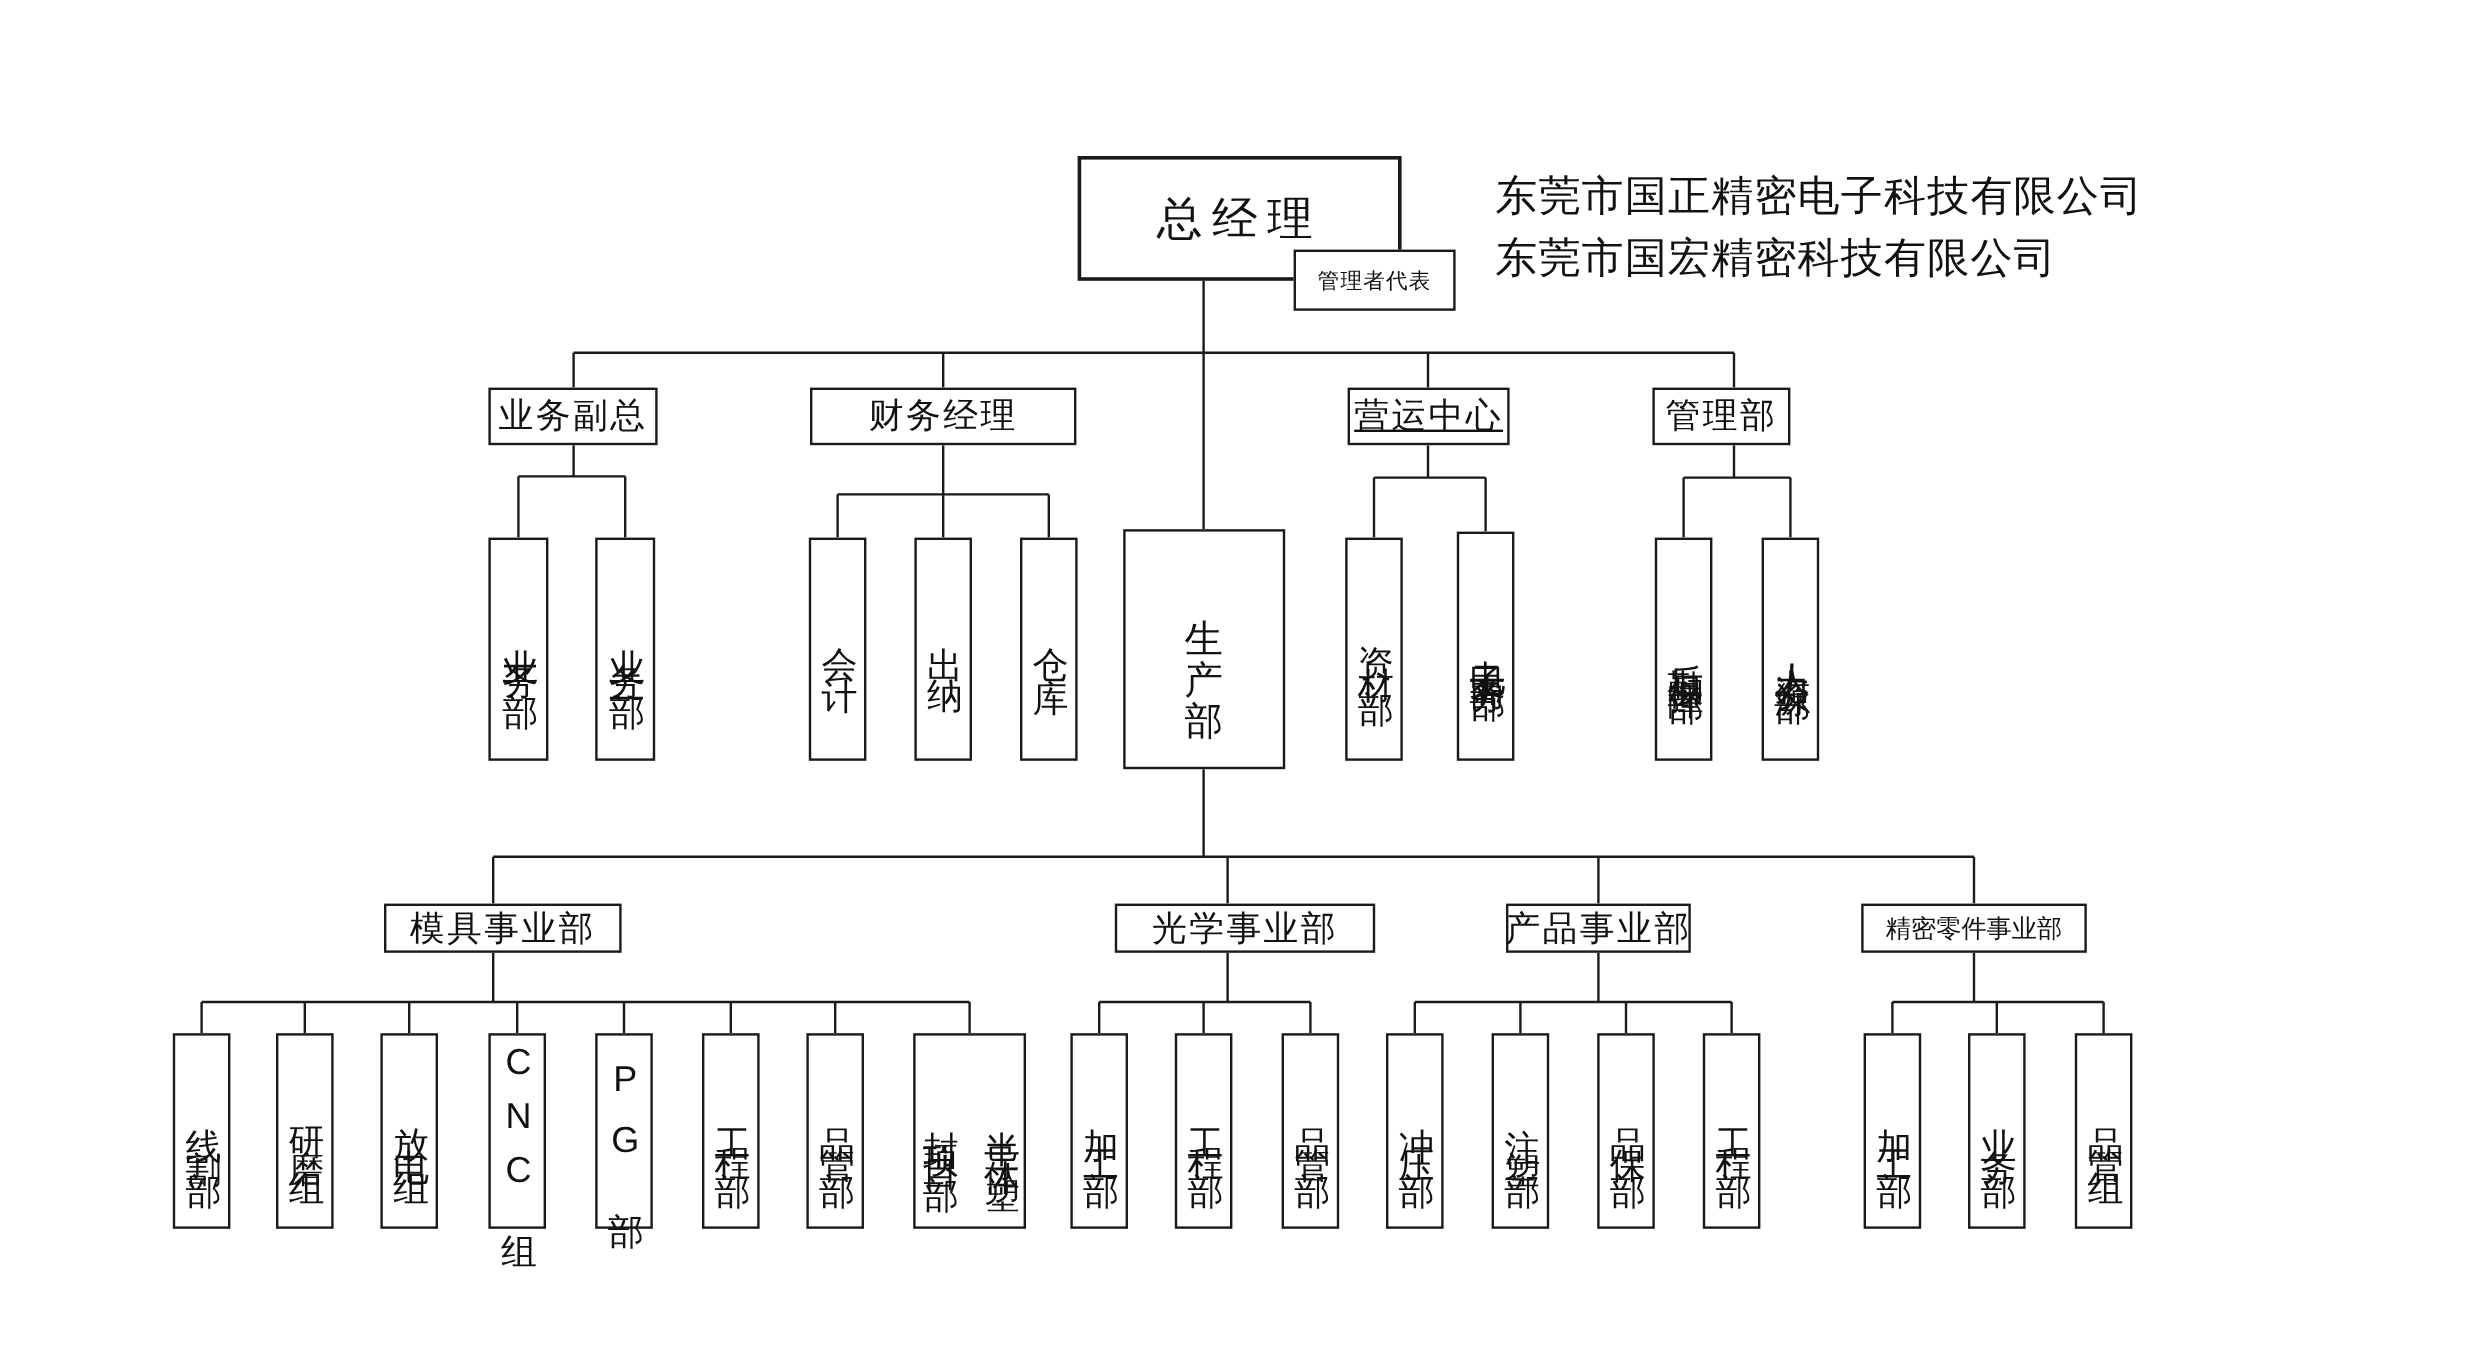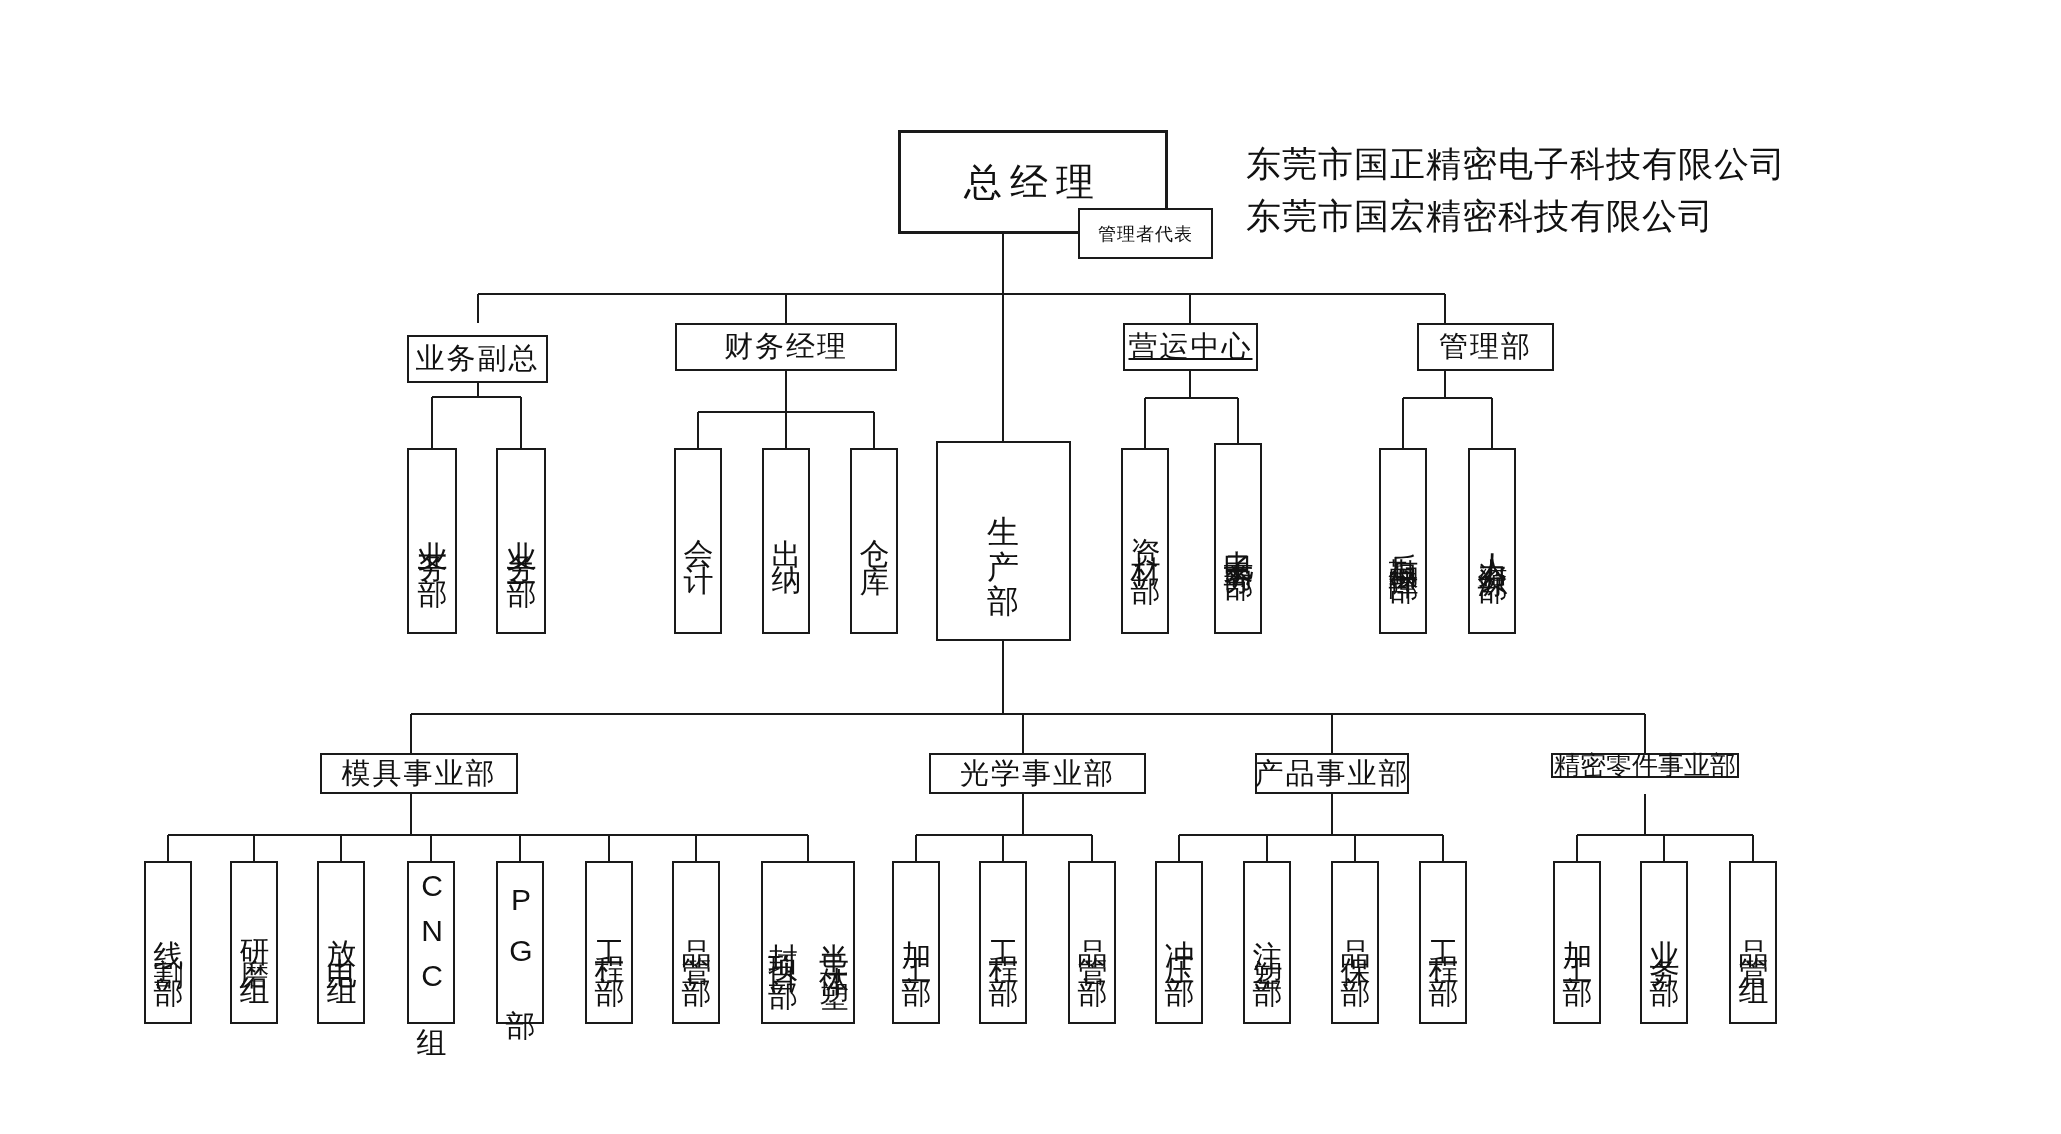--- a/index.html
+++ b/index.html
@@ -97,40 +97,40 @@
   </svg>
 
   <div class="company">
     <div>东莞市国正精密电子科技有限公司</div>
     <div>东莞市国宏精密科技有限公司</div>
   </div>
 
   <div class="box hbox gm" style="left:898px;top:82px;width:270px;height:104px;margin-top:48px;">总经理</div>
   <div class="box hbox rep" style="left:1078px;top:208px;width:135px;height:51px;">管理者代表</div>
 
-  <div class="box hbox" style="left:407px;top:335px;width:141px;height:48px;">业务副总</div>
+  <div class="box hbox" style="left:407px;top:323px;width:141px;height:48px;">业务副总</div>
   <div class="box hbox" style="left:675px;top:323px;width:222px;height:48px;">财务经理</div>
   <div class="box hbox" style="left:1123px;top:323px;width:135px;height:48px;text-decoration:underline;">营运中心</div>
-  <div class="box hbox" style="left:1377px;top:323px;width:137px;height:48px;margin-left:40px;">管理部</div>
+  <div class="box hbox" style="left:1377px;top:323px;width:115px;height:48px;">管理部</div>
 
   <div class="box vbox ls4" style="left:407px;top:448px;width:50px;height:186px;">业务一部</div>
   <div class="box vbox ls4" style="left:496px;top:448px;width:50px;height:186px;">业务二部</div>
   <div class="box vbox ls2" style="left:674px;top:448px;width:48px;height:186px;">会计</div>
   <div class="box vbox ls2" style="left:762px;top:448px;width:48px;height:186px;">出纳</div>
   <div class="box vbox ls2" style="left:850px;top:448px;width:48px;height:186px;">仓库</div>
   <div class="box prod" style="left:936px;top:441px;width:135px;height:200px;">生产部</div>
   <div class="box vbox ls3" style="left:1121px;top:448px;width:48px;height:186px;">资材部</div>
   <div class="box vbox ls5" style="left:1214px;top:443px;width:48px;height:191px;">电子商务部</div>
   <div class="box vbox ls5" style="left:1379px;top:448px;width:48px;height:186px;">后勤保障部</div>
   <div class="box vbox ls5" style="left:1468px;top:448px;width:48px;height:186px;">人力资源部</div>
 
   <div class="box hbox" style="left:320px;top:753px;width:198px;height:41px;">模具事业部</div>
   <div class="box hbox" style="left:929px;top:753px;width:217px;height:41px;">光学事业部</div>
   <div class="box hbox" style="left:1255px;top:753px;width:154px;height:41px;">产品事业部</div>
-  <div class="box hbox" style="left:1551px;top:753px;width:188px;height:25px;font-size:26px;letter-spacing:0;">精密零件事业部</div>
+  <div class="box hbox" style="left:1551px;top:753px;width:188px;height:41px;font-size:21px;letter-spacing:0;">精密零件事业部</div>
 
   <div class="box vbox ls3" style="left:144px;top:861px;width:48px;height:163px;">线割部</div>
   <div class="box vbox ls3" style="left:230px;top:861px;width:48px;height:163px;">研磨组</div>
   <div class="box vbox ls3" style="left:317px;top:861px;width:48px;height:163px;">放电组</div>
   <div class="box vbox ls4" style="left:407px;top:861px;width:48px;height:163px;">CNC组</div>
   <div class="box vbox ls3" style="left:496px;top:861px;width:48px;height:163px;">PG部</div>
   <div class="box vbox ls3" style="left:585px;top:861px;width:48px;height:163px;">工程部</div>
   <div class="box vbox ls3" style="left:672px;top:861px;width:48px;height:163px;">品管部</div>
   <div class="box cols" style="left:761px;top:861px;width:94px;height:163px;">
     <span>半导体塑</span>

